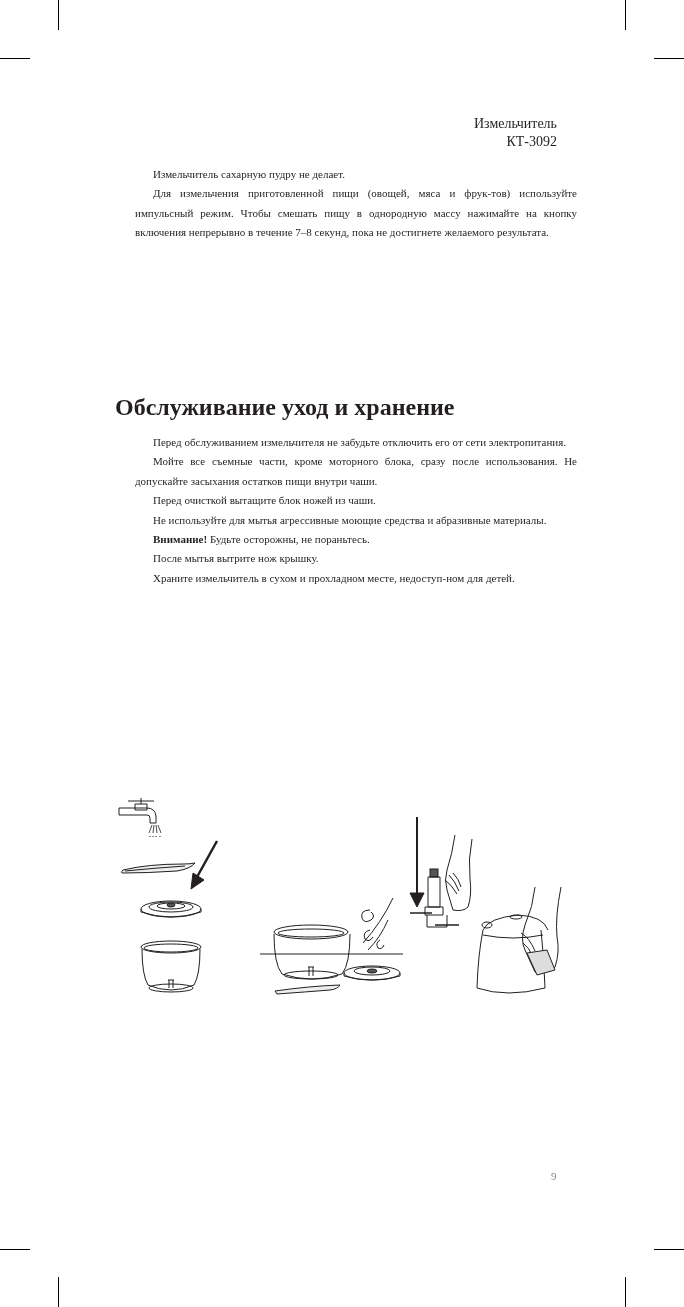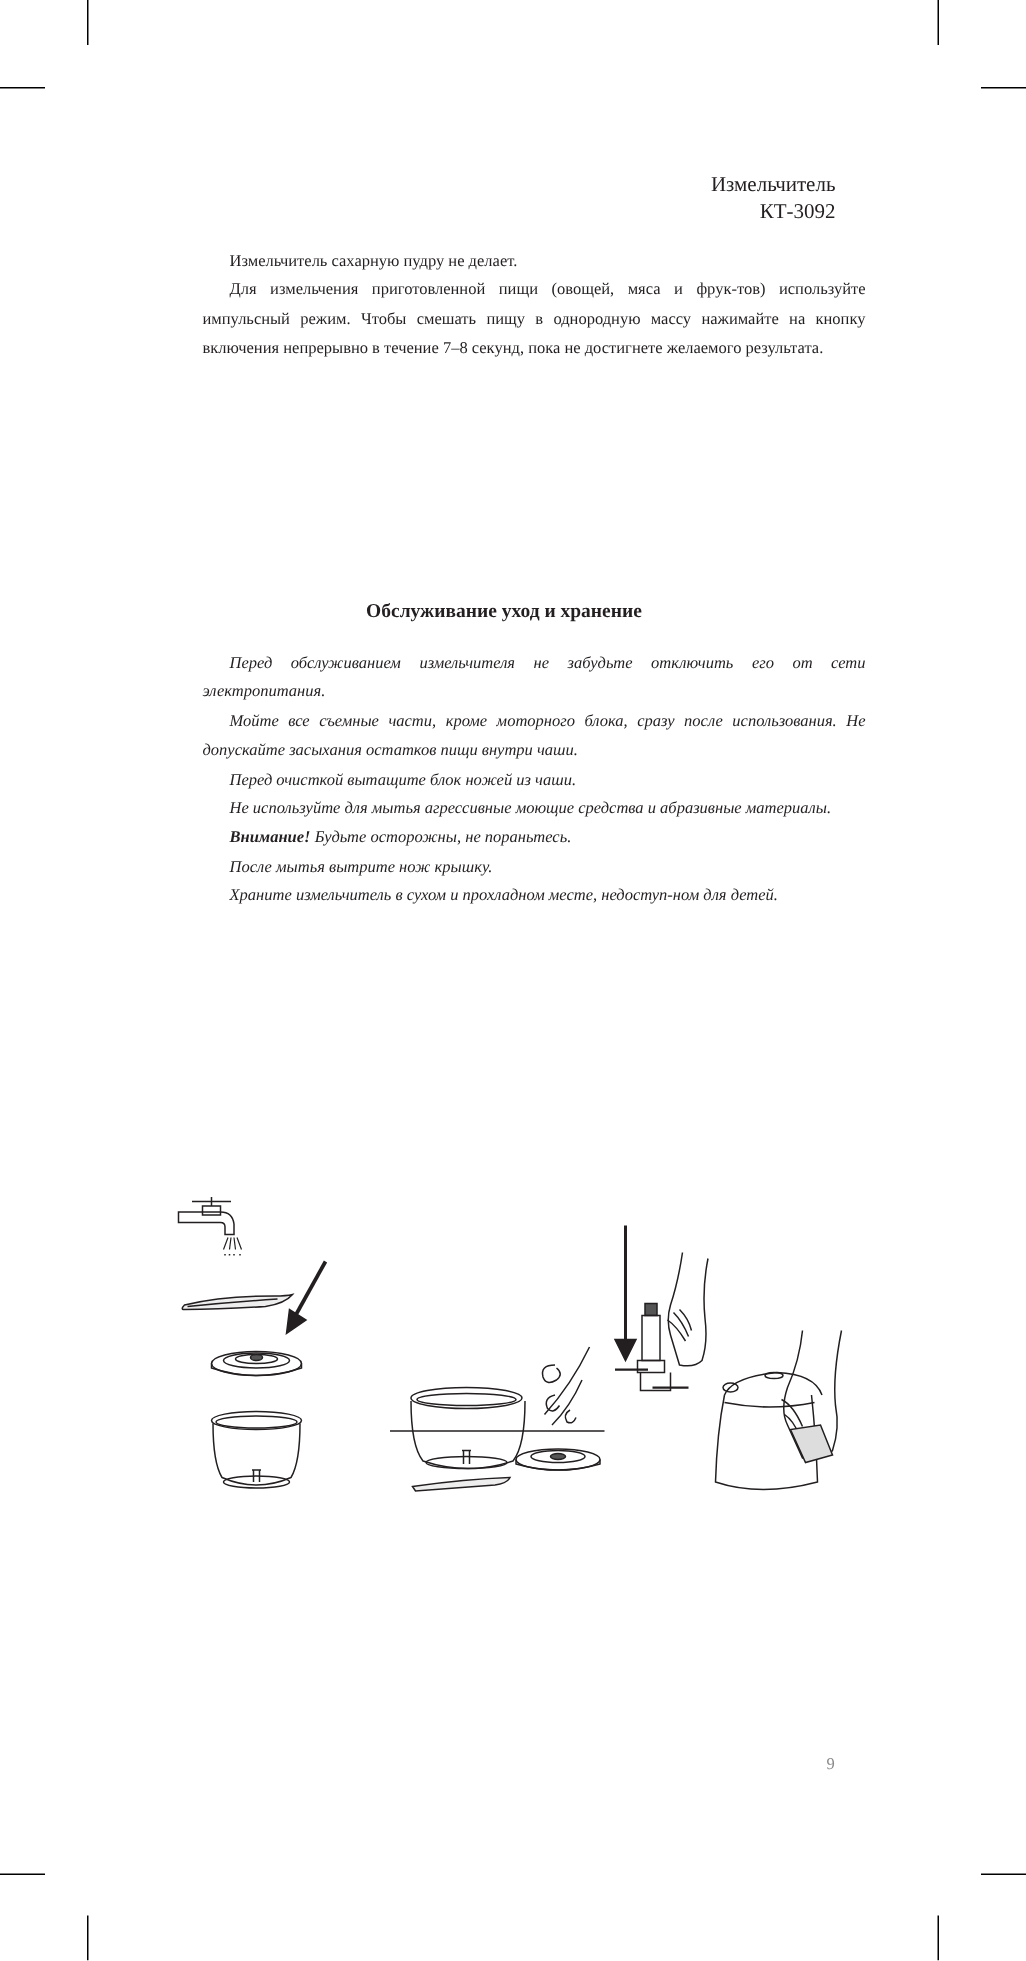--- a/index.html
+++ b/index.html
@@ -5,22 +5,22 @@
   html, body { margin: 0; padding: 0; background: #ffffff; }
   body { width: 684px; height: 1307px; position: relative; overflow: hidden;
          font-family: "Liberation Serif", "DejaVu Serif", serif; color: #231f20; }
   .crop { position: absolute; background: #000; }
   .header { position: absolute; right: 127px; top: 115px; text-align: right;
             font-size: 14px; line-height: 18px; }
   .header .title { font-weight: normal; }
   .body-text { position: absolute; left: 115px; width: 442px; font-size: 11px;
                line-height: 19.4px; text-align: justify; margin-left: 20px; }
   .body-text p { margin: 0; text-indent: 18px; hyphens: manual; }
-  .heading { position: absolute; left: 115px; width: 442px; top: 394px; text-align: center;
-             font-weight: bold; font-size: 13px; line-height: 26px; }
+  .heading { position: absolute; left: 115px; width: 442px; top: 394px; 
+             font-weight: bold; font-size: 24px; line-height: 26px; }
   .illus { position: absolute; }
   .page-num { position: absolute; left: 551px; top: 1170px; font-size: 11px; color: #888; }
   b { font-weight: bold; }
 </style>
 </head>
 <body>
 
 <div class="crop" style="left:58px;top:0;width:1px;height:30px;"></div>
 <div class="crop" style="left:0;top:58px;width:30px;height:1px;"></div>
 <div class="crop" style="left:625px;top:0;width:1px;height:30px;"></div>
@@ -35,21 +35,21 @@
   <div>КТ-3092</div>
 </div>
 
 <div class="body-text" style="top:165px;">
   <p>Измельчитель сахарную пудру не делает.</p>
   <p>Для измельчения приготовленной пищи (овощей, мяса и фрук-тов) используйте импульсный режим. Чтобы смешать пищу в однородную массу нажимайте на кнопку включения непрерывно в течение 7–8 секунд, пока не достигнете желаемого результата.</p>
 </div>
 
 <div class="heading">Обслуживание уход и хранение</div>
 
-<div class="body-text" style="top:433px;font-style:italic;">
+<div class="body-text" style="top:433px;">
   <p>Перед обслуживанием измельчителя не забудьте отключить его от сети электропитания.</p>
   <p>Мойте все съемные части, кроме моторного блока, сразу после использования. Не допускайте засыхания остатков пищи внутри чаши.</p>
   <p>Перед очисткой вытащите блок ножей из чаши.</p>
   <p>Не используйте для мытья агрессивные моющие средства и абразивные материалы.</p>
   <p><b>Внимание!</b><span> Будьте осторожны, не пораньтесь.</span></p>
   <p>После мытья вытрите нож крышку.</p>
   <p>Храните измельчитель в сухом и прохладном месте, недоступ-ном для детей.</p>
 </div>
 
 <svg class="illus" style="left:115px;top:785px;" width="120" height="220" viewBox="0 0 120 220" fill="none" stroke="#231f20" stroke-width="1">

